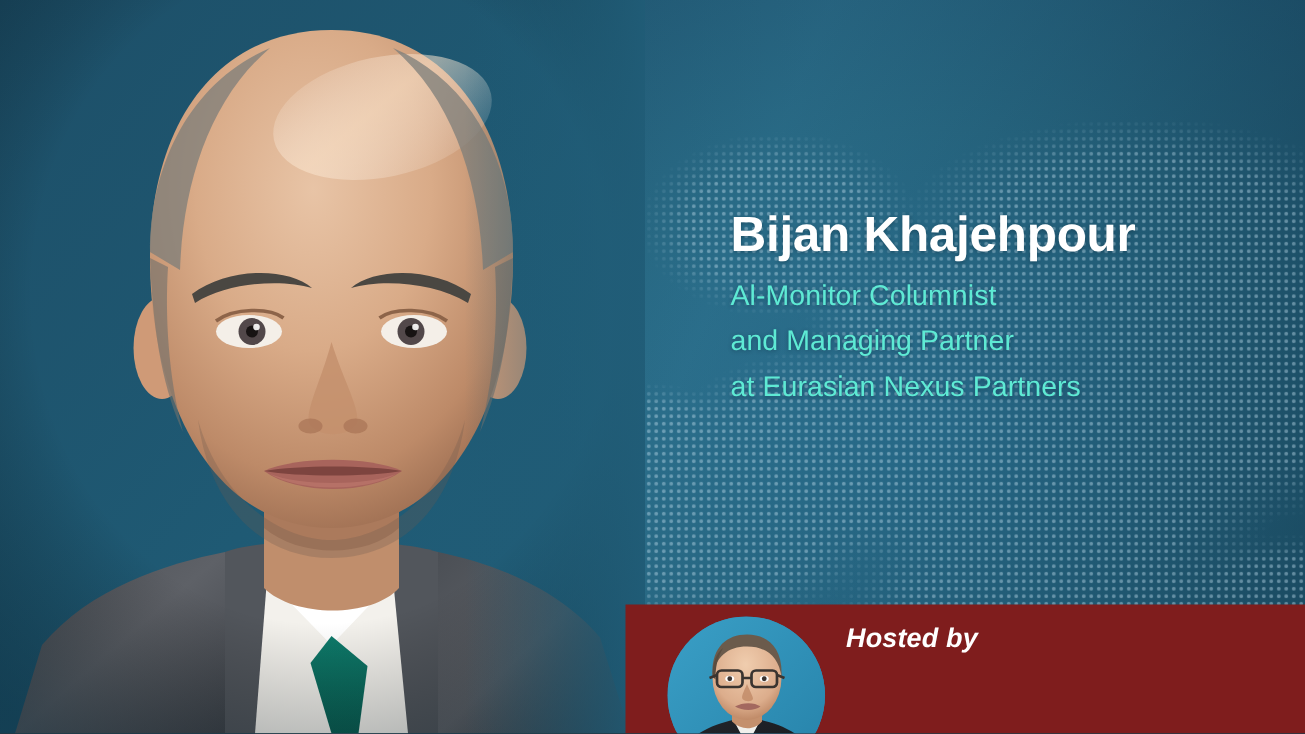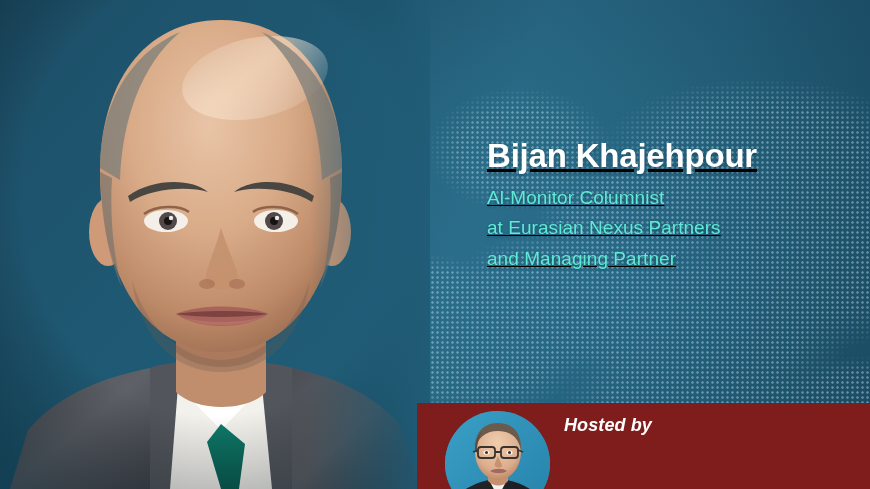--- a/index.html
+++ b/index.html
@@ -74,21 +74,20 @@
     height: 489px;
   }
   .speaker-photo svg { display: block; width: 100%; height: 100%; }
 
   
   .titles {
     position: absolute;
     left: 487px;
     top: 138px;
     width: 370px;
-    text-decoration: underline;
   }
   .speaker-name {
     font-size: 33px;
     font-weight: bold;
     color: #ffffff;
     letter-spacing: -0.2px;
     line-height: 1.08;
     margin: 0 0 9px 0;
     text-shadow: 0 1px 3px rgba(10,40,56,0.45);
   }
@@ -258,22 +257,22 @@
                C 302 340 266 372 221 372 C 176 372 140 340 132 280 Z" fill="#6c5a4f" opacity="0.28"></path>
 
       <rect x="0" y="0" width="430" height="489" fill="url(#vign)"></rect>
       <rect x="0" y="0" width="430" height="489" fill="url(#fadeRight)"></rect>
     </svg>
   </div>
 
   <div class="titles">
     <div class="speaker-name">Bijan Khajehpour</div>
     <div class="speaker-role-line">Al-Monitor Columnist</div>
+    <div class="speaker-role-line">and Managing Partner</div>
     <div class="speaker-role-line">at Eurasian Nexus Partners</div>
-    <div class="speaker-role-line">and Managing Partner</div>
   </div>
 
   <div class="host-banner">
 
     <div class="host-avatar">
       <svg viewBox="0 0 105 105">
         <defs>
           <linearGradient id="hbg" x1="0" y1="0" x2="1" y2="1">
             <stop offset="0%" stop-color="#3a9fc6"></stop>
             <stop offset="100%" stop-color="#2682a9"></stop>

